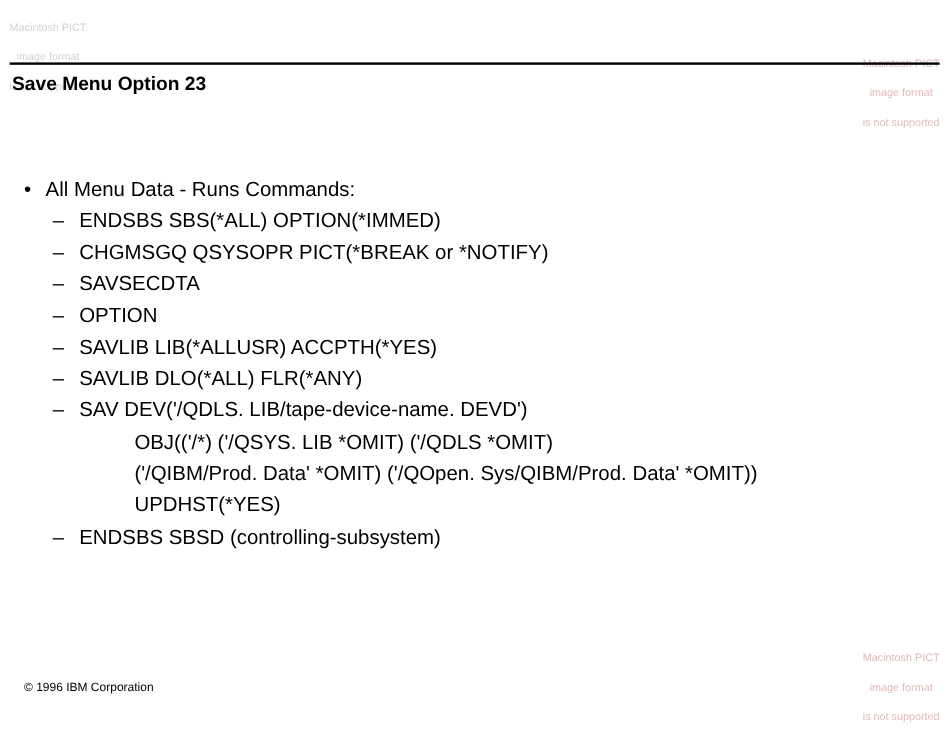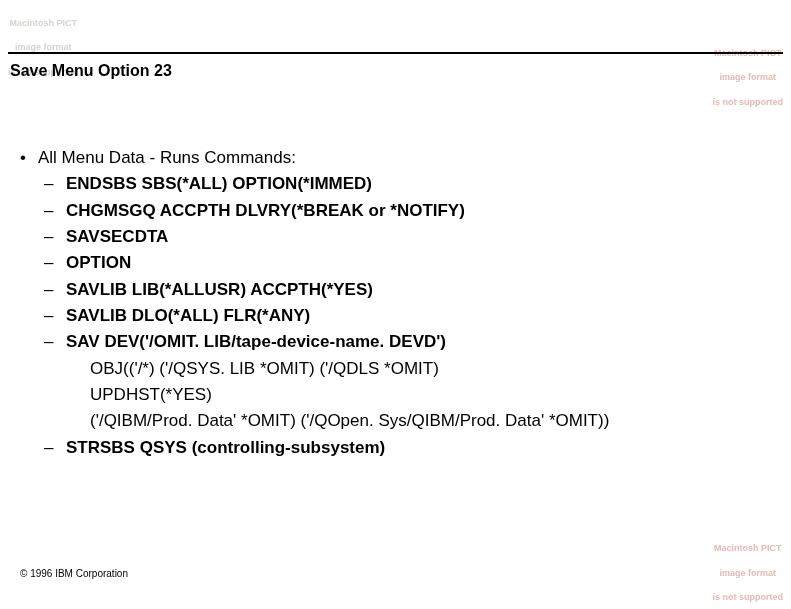--- a/index.html
+++ b/index.html
@@ -15,21 +15,21 @@
   .slide {
     position: relative;
     width: 791px;
     height: 609px;
     box-sizing: border-box;
   }
   .pict-placeholder {
     position: absolute;
     font-family: Verdana, Arial, sans-serif;
     font-size: 9px;
-    font-weight: bold;
+    font-weight: normal;
     line-height: 1.35;
     text-align: center;
     white-space: pre-line;
   }
   .pict-top {
     left: 8px;
     top: 5px;
     color: #d6d3ce;
   }
   .pict-right {
@@ -82,24 +82,23 @@
   .sub-row {
     display: flex;
   }
   .sub-sym {
     width: 22px;
     flex: 0 0 22px;
     text-align: left;
   }
   .sub-text {
     flex: 1;
-    font-weight: bold;
   }
   .cont {
-    margin-left: 46px; 
+    margin-left: 68px; 
   }
   .copyright {
     position: absolute;
     left: 20px;
     bottom: 30px;
     font-size: 10px;
   }
 </style>
 </head>
 <body>
@@ -130,21 +129,21 @@
 
     <div class="sublist">
 
       <div class="sub-row">
         <div class="sub-sym">–</div>
         <div class="sub-text">ENDSBS SBS(*ALL) OPTION(*IMMED)</div>
       </div>
 
       <div class="sub-row">
         <div class="sub-sym">–</div>
-        <div class="sub-text">CHGMSGQ ACCPTH DLVRY(*BREAK or *NOTIFY)</div>
+        <div class="sub-text">CHGMSGQ QSYSOPR PICT(*BREAK or *NOTIFY)</div>
       </div>
 
       <div class="sub-row">
         <div class="sub-sym">–</div>
         <div class="sub-text">SAVSECDTA</div>
       </div>
 
       <div class="sub-row">
         <div class="sub-sym">–</div>
         <div class="sub-text">OPTION</div>
@@ -155,29 +154,29 @@
         <div class="sub-text">SAVLIB LIB(*ALLUSR) ACCPTH(*YES)</div>
       </div>
 
       <div class="sub-row">
         <div class="sub-sym">–</div>
         <div class="sub-text">SAVLIB DLO(*ALL) FLR(*ANY)</div>
       </div>
 
       <div class="sub-row">
         <div class="sub-sym">–</div>
-        <div class="sub-text">SAV DEV('/OMIT. LIB/tape-device-name. DEVD')</div>
+        <div class="sub-text">SAV DEV('/QDLS. LIB/tape-device-name. DEVD')</div>
       </div>
       <div class="cont">OBJ(('/*) ('/QSYS. LIB *OMIT) ('/QDLS *OMIT)</div>
+      <div class="cont">('/QIBM/Prod. Data' *OMIT) ('/QOpen. Sys/QIBM/Prod. Data' *OMIT))</div>
       <div class="cont">UPDHST(*YES)</div>
-      <div class="cont">('/QIBM/Prod. Data' *OMIT) ('/QOpen. Sys/QIBM/Prod. Data' *OMIT))</div>
 
       <div class="sub-row">
         <div class="sub-sym">–</div>
-        <div class="sub-text">STRSBS QSYS (controlling-subsystem)</div>
+        <div class="sub-text">ENDSBS SBSD (controlling-subsystem)</div>
       </div>
 
     </div>
   </div>
 
   <div class="copyright">© 1996 IBM Corporation</div>
 
   <div class="pict-placeholder pict-bottom">
     <span>Macintosh PICT</span><br>
     <span>image format</span><br>

